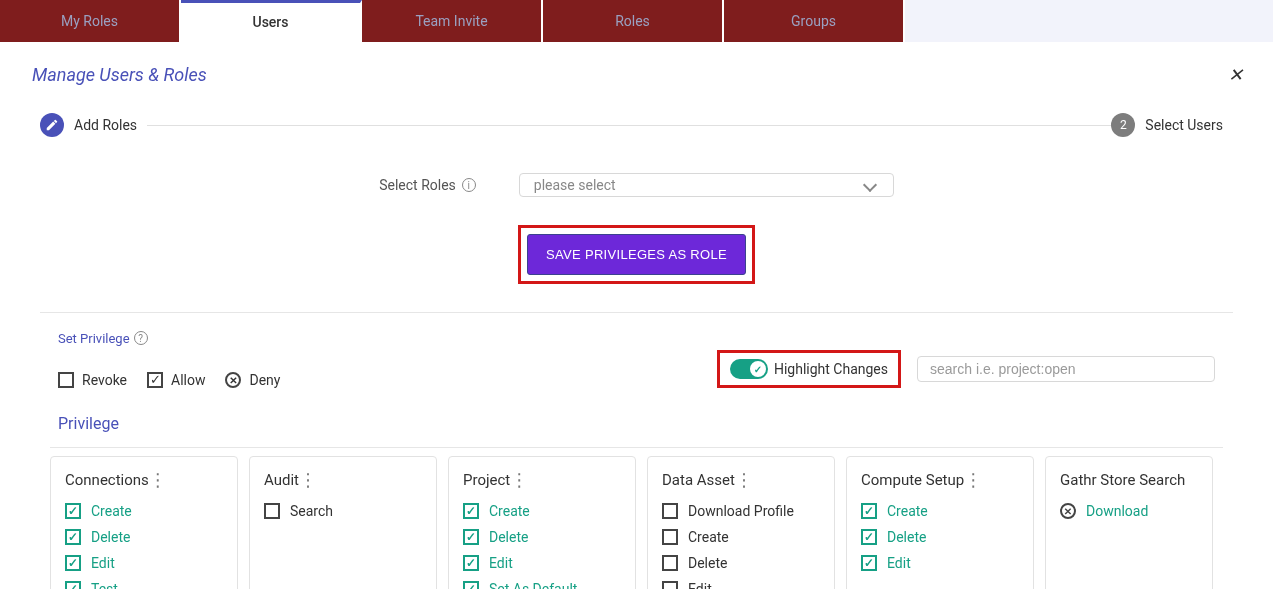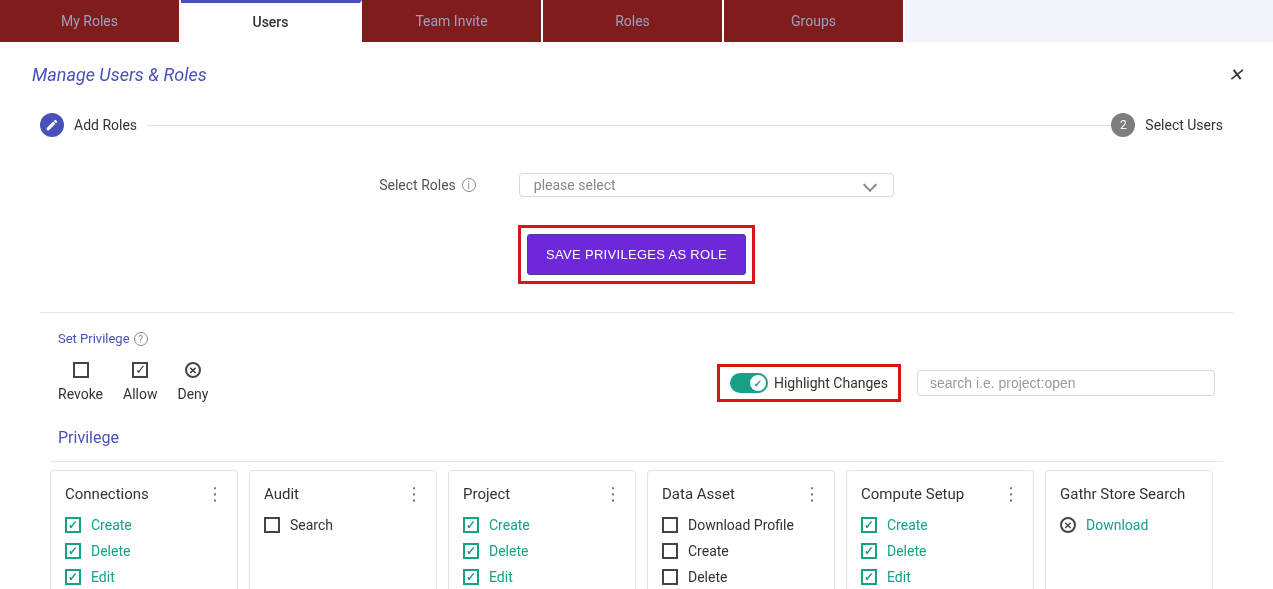--- a/index.html
+++ b/index.html
@@ -104,25 +104,25 @@
   .privilege-bar {
     display: flex;
     align-items: flex-end;
     justify-content: space-between;
     padding: 18px 58px 0 58px;
   }
   .priv-left { }
   .set-priv-label {
     color: #4951b8;
     font-size: 13px;
-    display: flex; align-items: flex-end; gap: 4px;
-    margin-bottom: 16px;
+    display: flex; align-items: flex-start; gap: 4px;
+    margin-bottom: 26px;
   }
   .legend-row { display: flex; gap: 20px; align-items: center; color: #333;}
-  .legend-item { display: flex; align-items: center; gap: 8px; cursor: pointer; flex-direction: column; }
+  .legend-item { display: flex; align-items: center; gap: 8px; cursor: pointer; }
   .legend-box {
     width: 16px; height: 16px; border: 2px solid #444; display: inline-block;
   }
   .legend-box.check::before { content: "✓"; font-size: 13px; position: relative; top:-3px; left:1px; }
   .legend-circle {
     width: 16px; height: 16px; border: 2px solid #444; border-radius: 50%;
     display: inline-flex; align-items:center; justify-content:center;
   }
   .legend-circle::before { content: "✕"; font-size: 10px; font-weight: bold;}
   .priv-right { display: flex; align-items: center; gap: 16px; }
@@ -157,21 +157,21 @@
     overflow: hidden;
   }
   .card {
     width: 188px;
     border: 1px solid #e2e2e2;
     border-radius: 4px;
     padding: 14px 14px 0 14px;
     flex-shrink: 0;
   }
   .card.wide { width: 168px; }
-  .card-head { display:flex; justify-content:space-between; align-items:center; margin-bottom: 14px;}
+  .card-head { display:flex; align-items:center; margin-bottom: 14px;}
   .card-title { color:#333; font-size:15px;}
   .kebab { color:#777; font-size:18px; line-height:1; cursor:pointer; letter-spacing: -1px; }
   .priv-line {
     display:flex; align-items:center; gap:10px; margin-bottom:10px;
     cursor: pointer;
   }
   .priv-line .cb {
     width:16px; height:16px; border:2px solid #16a085; display:inline-flex; align-items:center; justify-content:center;
     color:#16a085; font-size:12px; font-weight:bold;
   }

